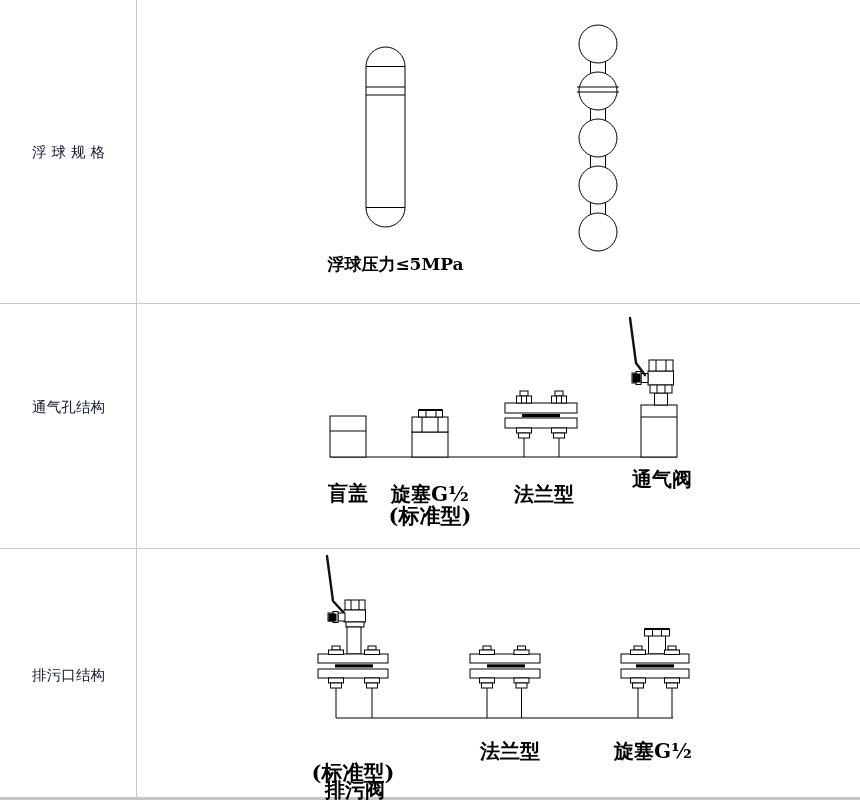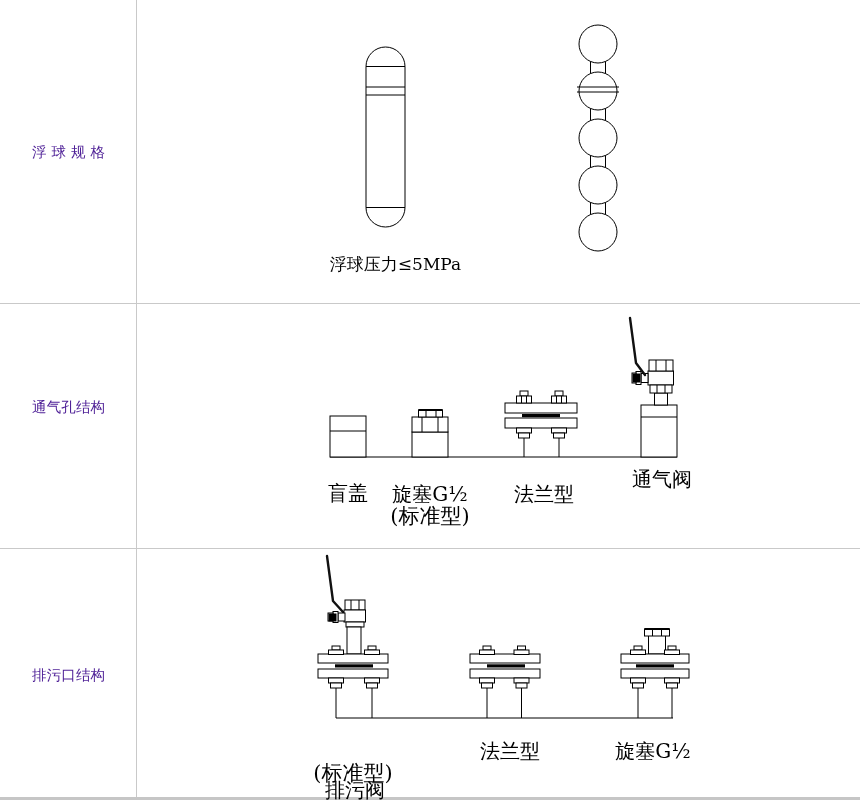--- a/index.html
+++ b/index.html
@@ -3,24 +3,24 @@
 <meta charset="utf-8">
 <style>
   html,body{margin:0;padding:0;background:#fff;}
   .page{position:relative;width:860px;height:800px;background:#ffffff;overflow:hidden;
         font-family:"DejaVu Sans","Liberation Sans",sans-serif;}
   .divider{position:absolute;background:#c9c9c9;}
   .v-div{left:136px;top:0;width:1px;height:797px;}
   .h-div1{left:0;top:303px;width:860px;height:1px;}
   .h-div2{left:0;top:548px;width:860px;height:1px;}
   .b-div{left:0;top:797px;width:860px;height:3px;background:#c6c6c6;}
-  .side-label{position:absolute;left:32px;width:73px;font-size:14.5px;color:#4c1d95;
+  .side-label{position:absolute;left:32px;width:73px;font-size:14.5px;color:#0f172a;
               text-align:justify;text-align-last:justify;letter-spacing:0;}
   .abs{position:absolute;}
-  .cap{position:absolute;text-align:center;color:#000;font-weight:normal;
+  .cap{position:absolute;text-align:center;color:#000;font-weight:bold;
        font-family:"DejaVu Serif","Liberation Serif",serif;white-space:nowrap;}
   .cap-lg{font-size:17px;}
   .cap-md{font-size:20px;}
   .cap-sm{font-size:21px;}
   svg{display:block;}
   svg .ln{stroke:#000;stroke-width:1;fill:none;}
   svg .shp{stroke:#000;stroke-width:1;fill:#fff;}
   svg .blk{fill:#000;stroke:none;}
   svg .thick{stroke:#000;stroke-width:2;fill:none;}
   svg .lever{stroke:#111;stroke-width:2.4;fill:none;stroke-linecap:round;stroke-linejoin:round;}

